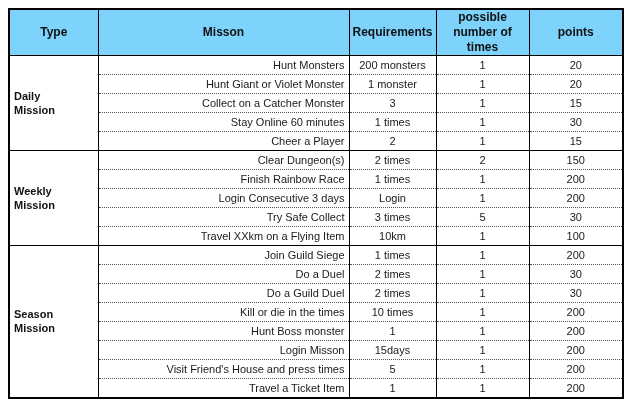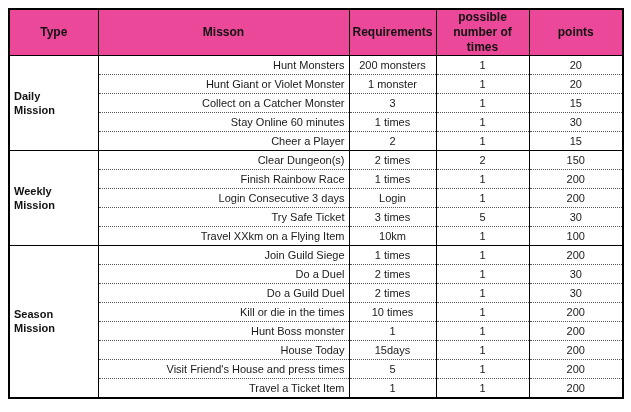--- a/index.html
+++ b/index.html
@@ -25,21 +25,21 @@
     table-layout: fixed;
     border: 2px solid #000000;
   }
   col.c-type   { width: 89px; }
   col.c-misson { width: 251px; }
   col.c-req    { width: 87px; }
   col.c-times  { width: 93px; }
   col.c-points { width: 94px; }
 
   thead th {
-    background: #ec4899;
+    background: #7dd3fc;
     border: 1px solid #000000;
     height: 40px;
     font-size: 12px;
     font-weight: bold;
     color: #111111;
     vertical-align: middle;
     line-height: 1.25;
     padding: 0 2px;
     box-sizing: border-box;
   }
@@ -136,21 +136,21 @@
           <td class="center-cell">1</td>
           <td class="center-cell">200</td>
         </tr>
         <tr>
           <td class="misson-cell">Login Consecutive 3 days</td>
           <td class="center-cell">Login</td>
           <td class="center-cell">1</td>
           <td class="center-cell">200</td>
         </tr>
         <tr>
-          <td class="misson-cell">Try Safe Ticket</td>
+          <td class="misson-cell">Try Safe Collect</td>
           <td class="center-cell">3 times</td>
           <td class="center-cell">5</td>
           <td class="center-cell">30</td>
         </tr>
         <tr>
           <td class="misson-cell">Travel XXkm on a Flying Item</td>
           <td class="center-cell">10km</td>
           <td class="center-cell">1</td>
           <td class="center-cell">100</td>
         </tr>
@@ -179,21 +179,21 @@
           <td class="center-cell">1</td>
           <td class="center-cell">200</td>
         </tr>
         <tr>
           <td class="misson-cell">Hunt Boss monster</td>
           <td class="center-cell">1</td>
           <td class="center-cell">1</td>
           <td class="center-cell">200</td>
         </tr>
         <tr>
-          <td class="misson-cell">House Today</td>
+          <td class="misson-cell">Login Misson</td>
           <td class="center-cell">15days</td>
           <td class="center-cell">1</td>
           <td class="center-cell">200</td>
         </tr>
         <tr>
           <td class="misson-cell">Visit Friend's House and press times</td>
           <td class="center-cell">5</td>
           <td class="center-cell">1</td>
           <td class="center-cell">200</td>
         </tr>

